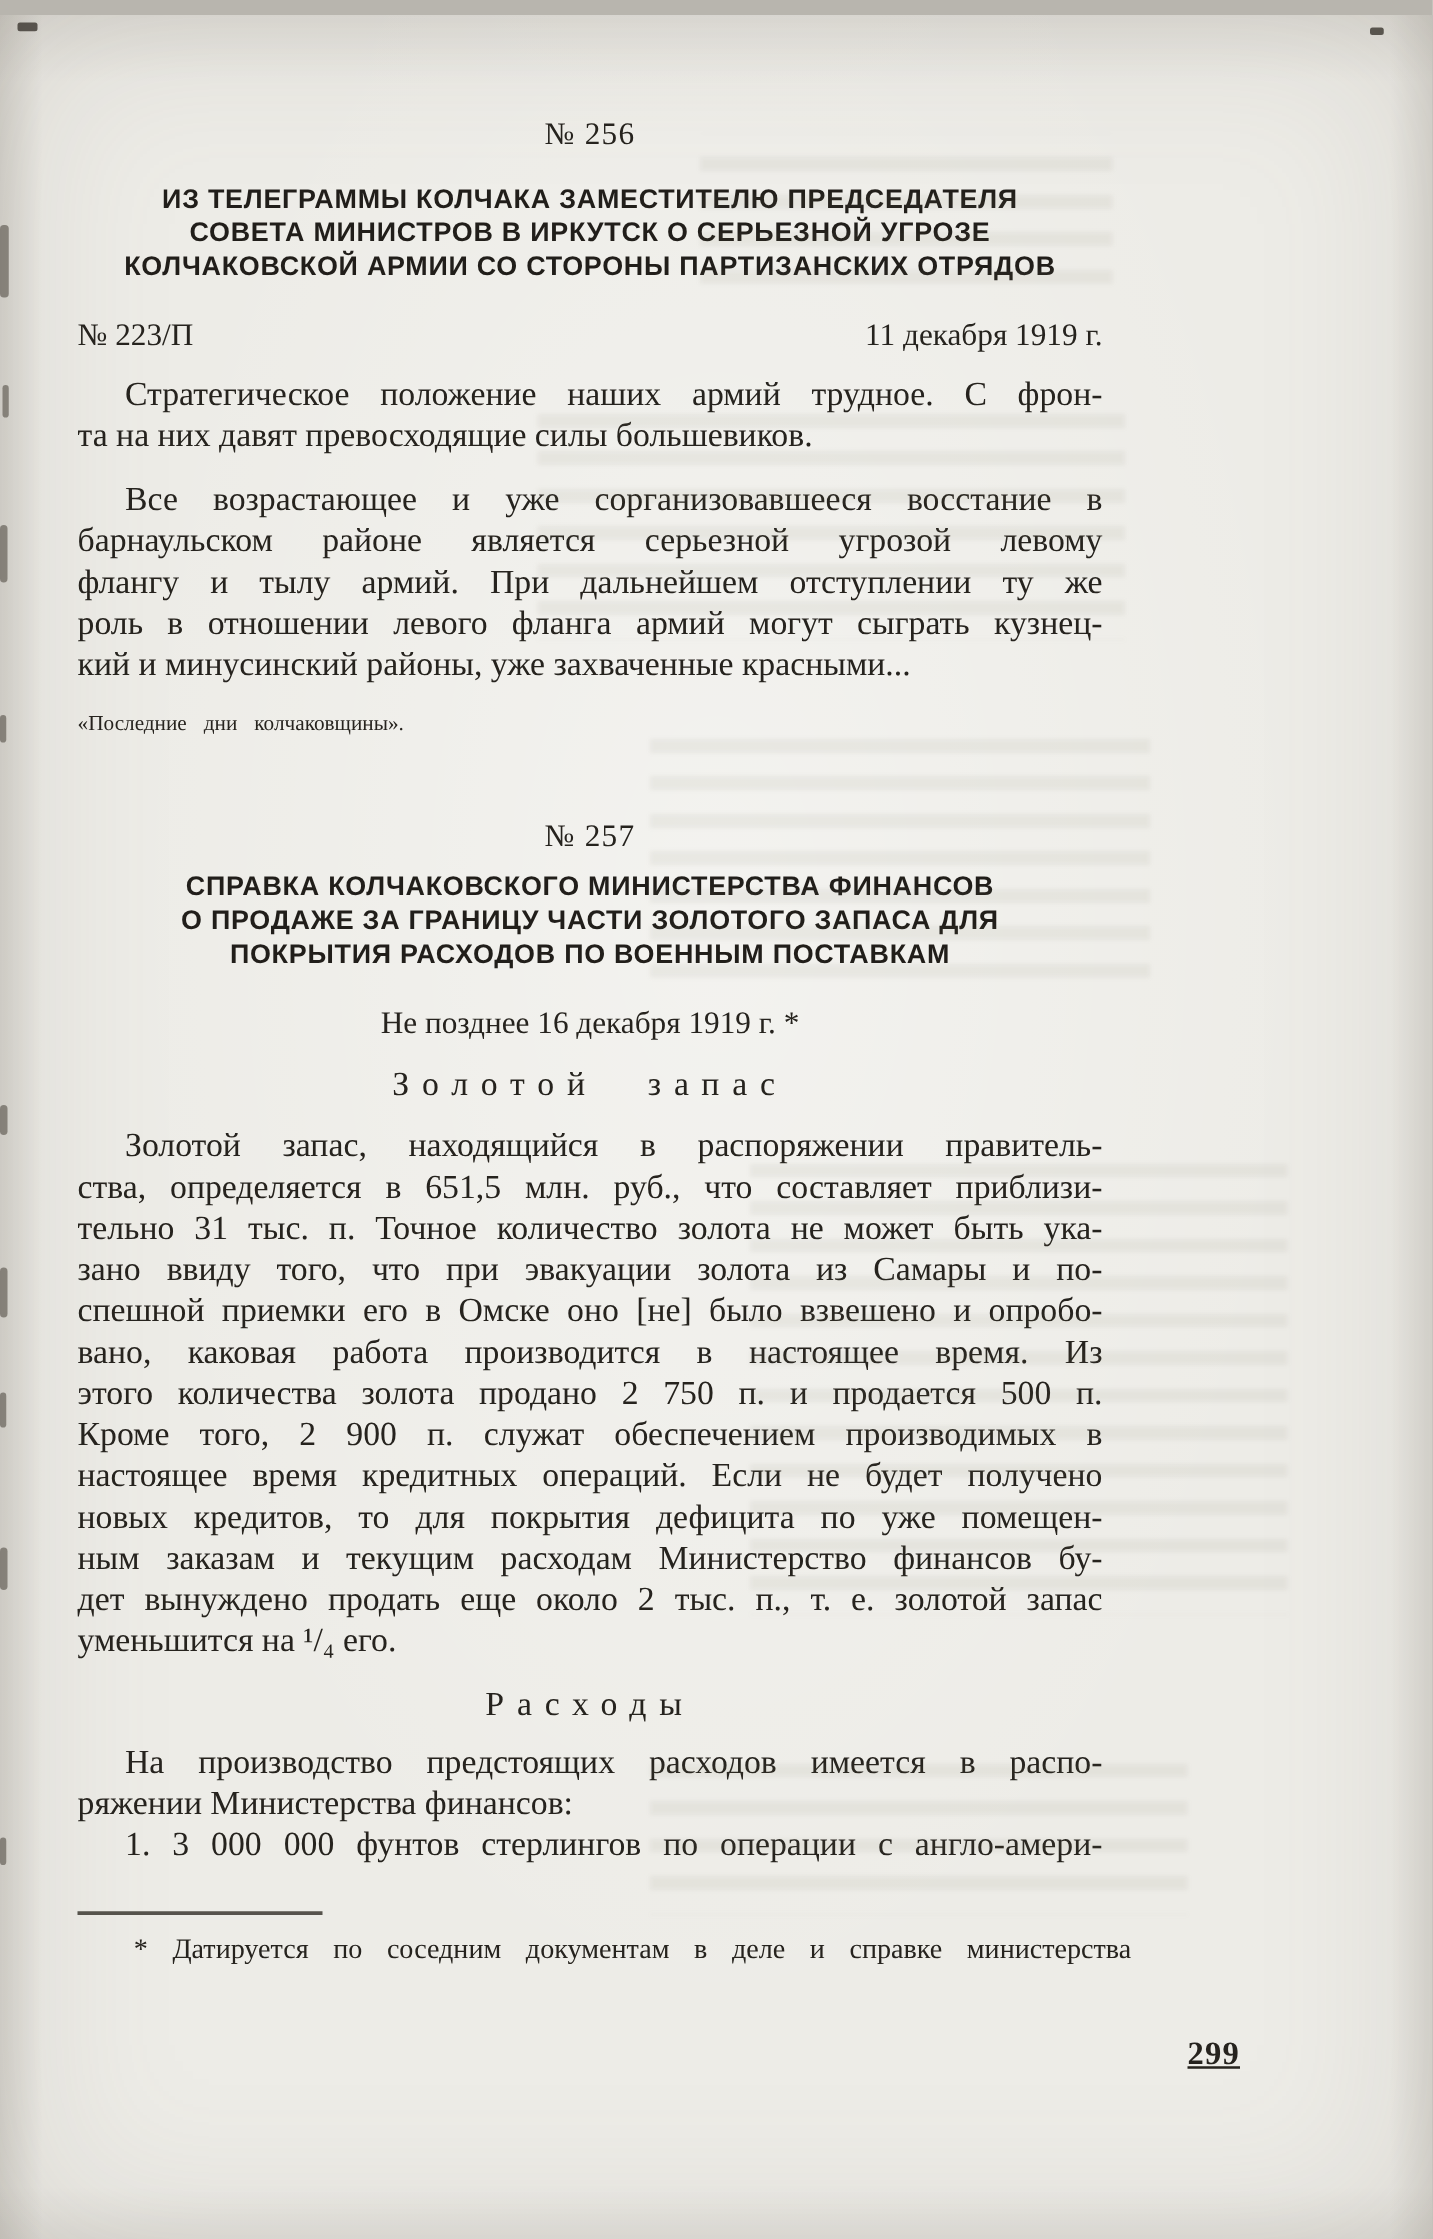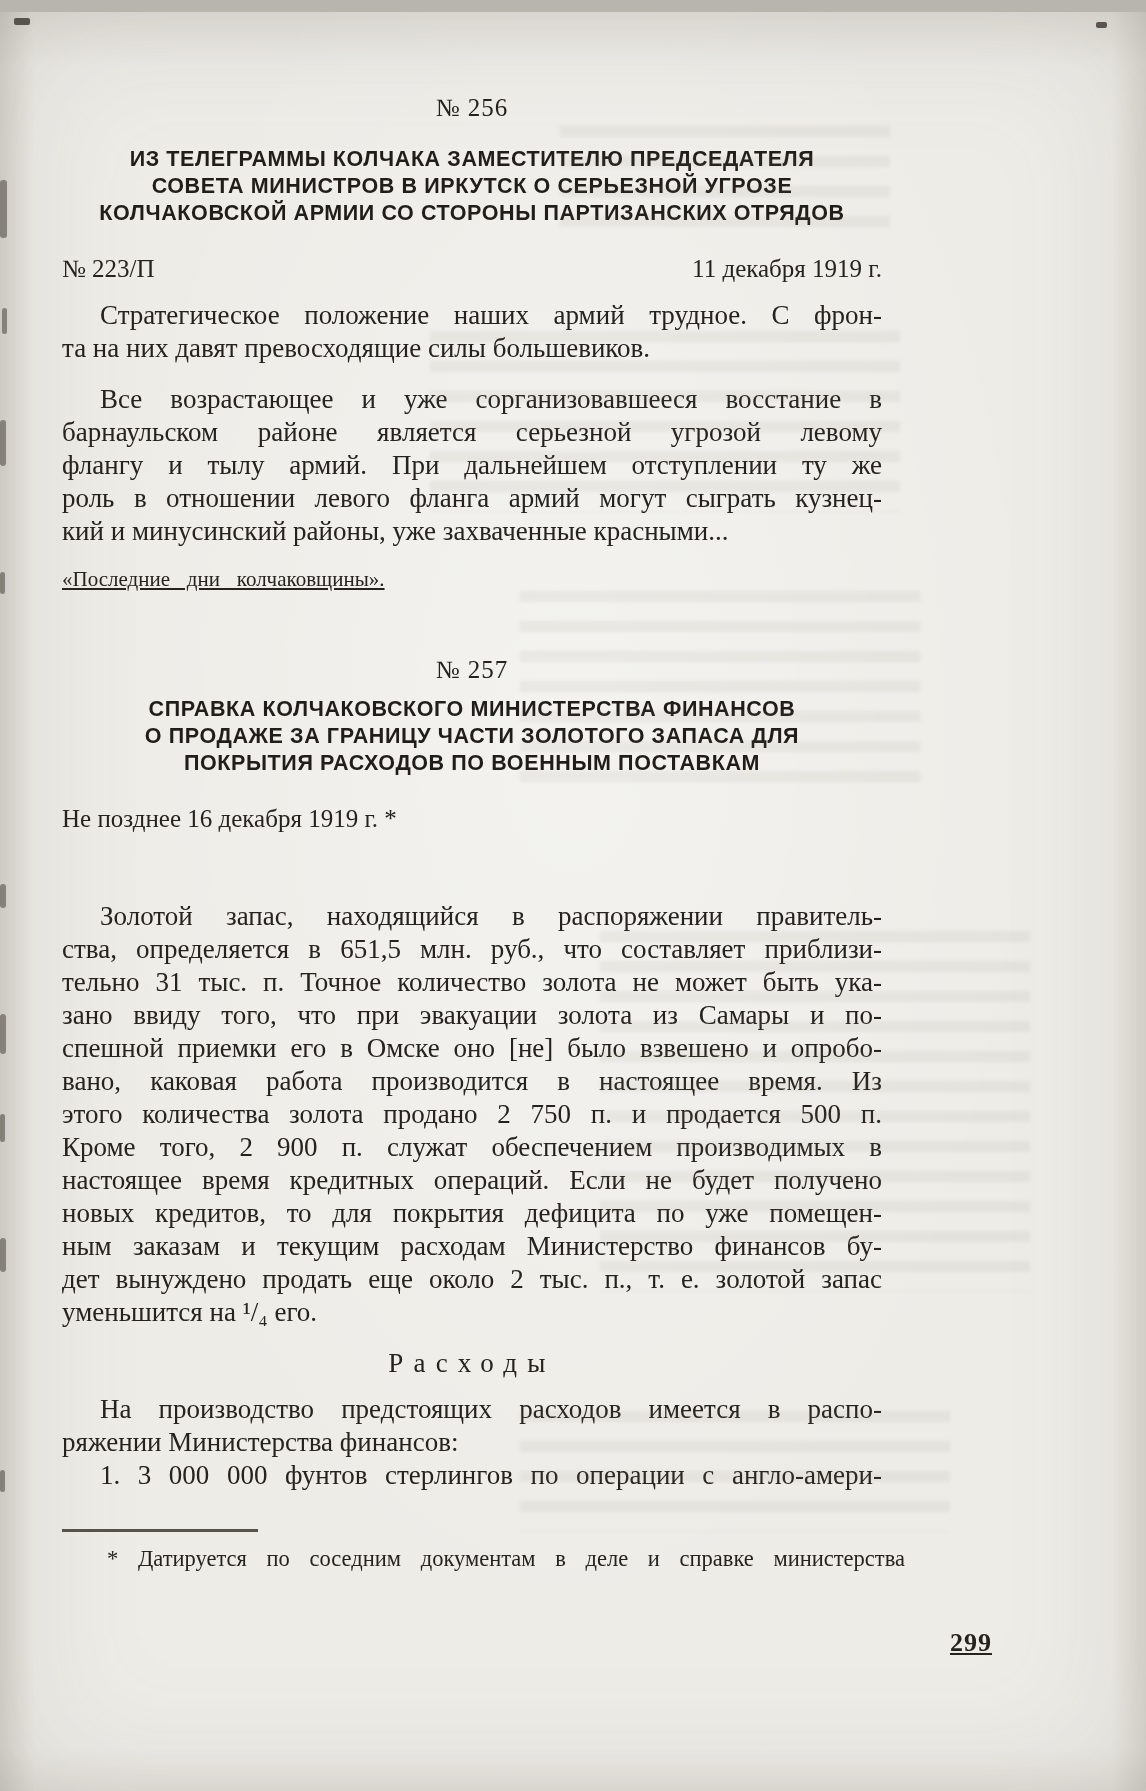--- a/index.html
+++ b/index.html
@@ -28,22 +28,22 @@
     font-size:21.5px; line-height:27px; letter-spacing:0.6px;
     color:#211e1a;
   }
   .meta { display:flex; justify-content:space-between; font-size:25px; }
 
   .body-text { font-size:27px; line-height:33px; }
   .tline { min-height:33px; }
   .tline.just { text-align:justify; text-align-last:justify; text-justify:inter-word; }
   .tline.ind { text-indent:38px; }
 
-  .source { font-size:21px; line-height:28px; word-spacing:0.55em;text-decoration:underline; }
-  .date-line { text-align:left; font-size:25px; }
+  .source { font-size:17px; line-height:28px; word-spacing:0.55em; }
+  .date-line { text-align:center; font-size:25px; }
   .section-heading {
     text-align:center; font-size:27px;
     letter-spacing:0.38em; word-spacing:0.85em;
   }
   .footnote { font-size:22.5px; line-height:28px; width:843px; }
   .footnote .tline { min-height:28px; }
   .footnote .tline.ind { text-indent:45px; }
   .footnote-rule { left:62px; width:196px; height:3px; background:#3c3831; opacity:0.85; }
 
   .page-number { font-size:26px; font-weight:bold; letter-spacing:1px;text-decoration:underline; }
@@ -96,20 +96,21 @@
   <div class="block col doc-number" style="top:644px">№ 257</div>
 
   <div class="block col doc-title" style="top:684px">
     <div>СПРАВКА КОЛЧАКОВСКОГО МИНИСТЕРСТВА ФИНАНСОВ</div>
     <div>О ПРОДАЖЕ ЗА ГРАНИЦУ ЧАСТИ ЗОЛОТОГО ЗАПАСА ДЛЯ</div>
     <div>ПОКРЫТИЯ РАСХОДОВ ПО ВОЕННЫМ ПОСТАВКАМ</div>
   </div>
 
   <div class="block col date-line" style="top:793px">Не позднее 16 декабря 1919 г. *</div>
 
+  <div class="block col section-heading" style="top:840px">Золотой запас</div>
 
   <div class="block col body-text" style="top:888px">
       <div class="tline just ind">Золотой запас, находящийся в распоряжении правитель-</div>
       <div class="tline just">ства, определяется в 651,5 млн. руб., что составляет приблизи-</div>
       <div class="tline just">тельно 31 тыс. п. Точное количество золота не может быть ука-</div>
       <div class="tline just">зано ввиду того, что при эвакуации золота из Самары и по-</div>
       <div class="tline just">спешной приемки его в Омске оно [не] было взвешено и опробо-</div>
       <div class="tline just">вано, каковая работа производится в настоящее время. Из</div>
       <div class="tline just">этого количества золота продано 2 750 п. и продается 500 п.</div>
       <div class="tline just">Кроме того, 2 900 п. служат обеспечением производимых в</div>

